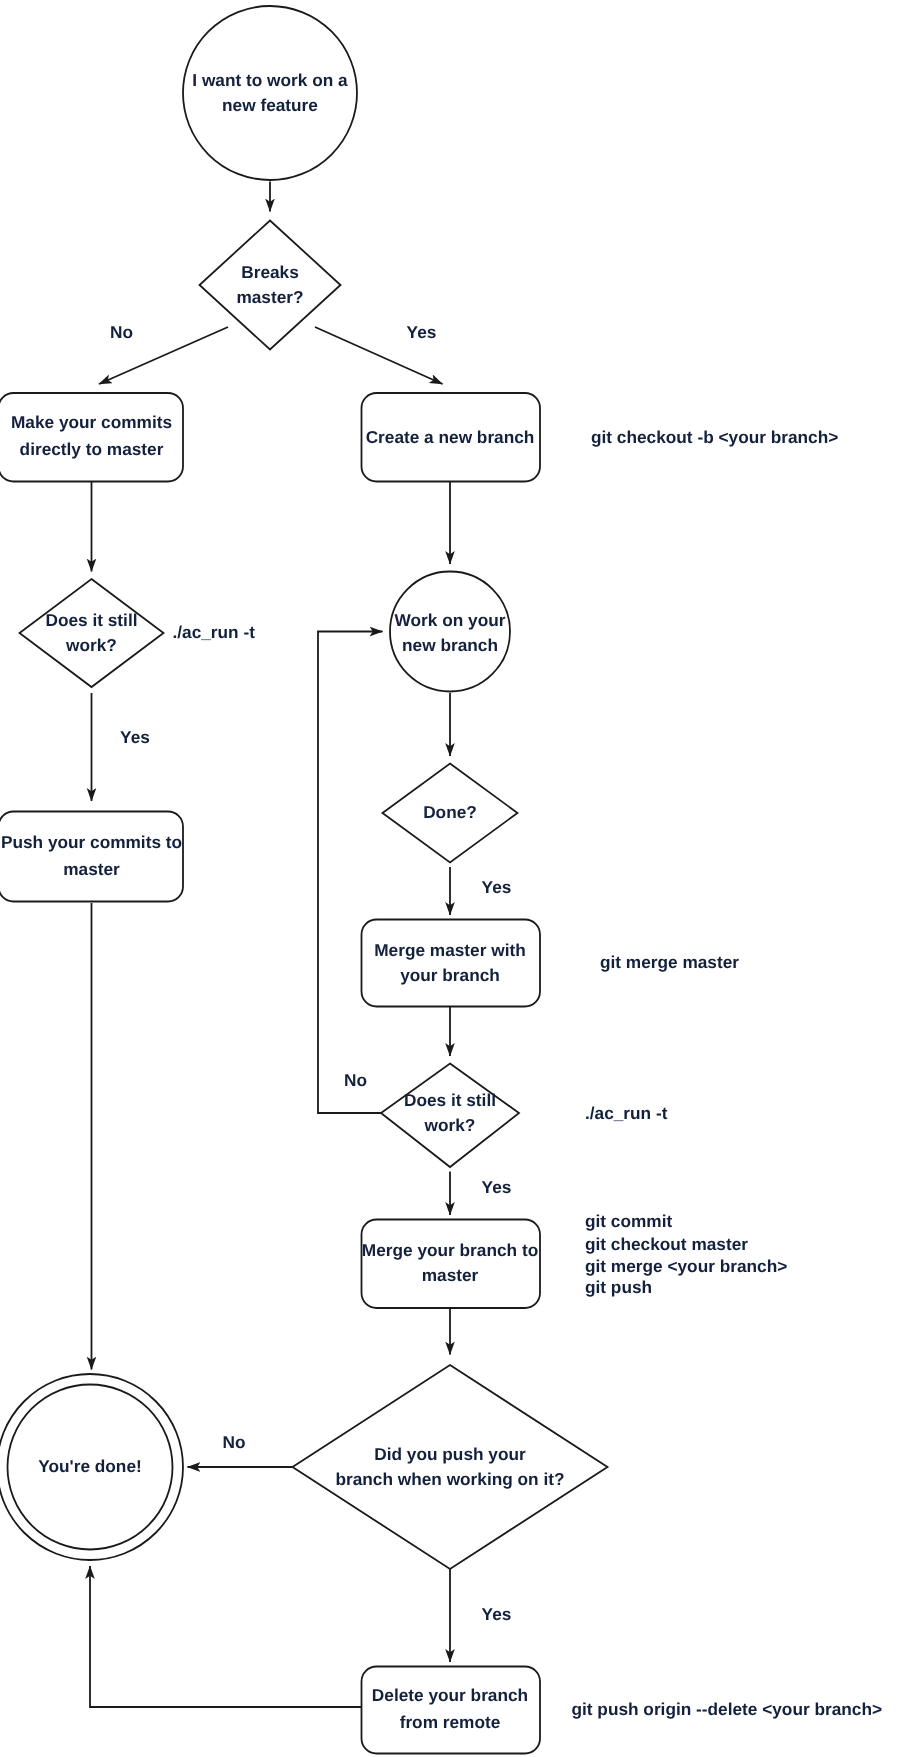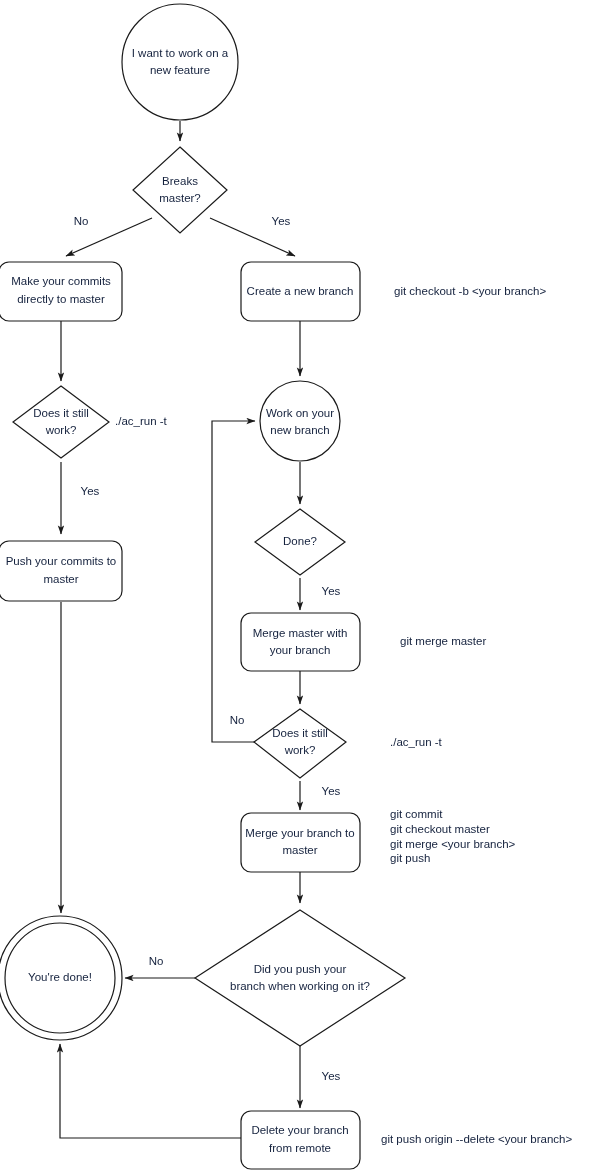--- a/index.html
+++ b/index.html
@@ -10,20 +10,21 @@
   body {
     width: 606px;
     height: 1171px;
     overflow: hidden;
     font-family: "Liberation Sans", sans-serif;
   }
   #flow-root {
     position: relative;
     width: 606px;
     height: 1031px;
+    font-weight: bold;
   }
   svg#flowchart {
     display: block;
     width: 606px;
     height: 1171px;
   }
   .node-shape {
     fill: #ffffff;
     stroke: #1a1a1a;
     stroke-width: 1.2;

